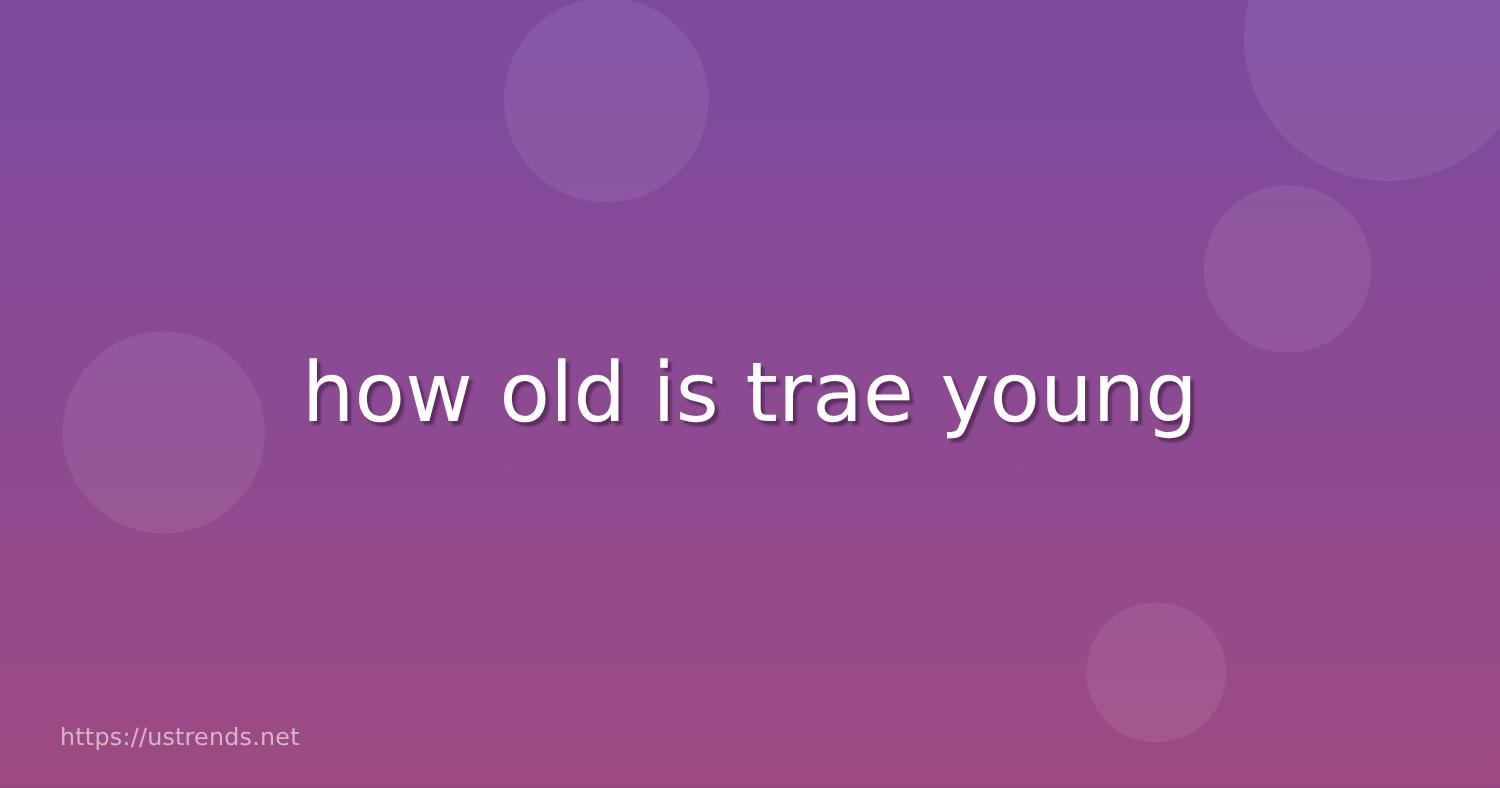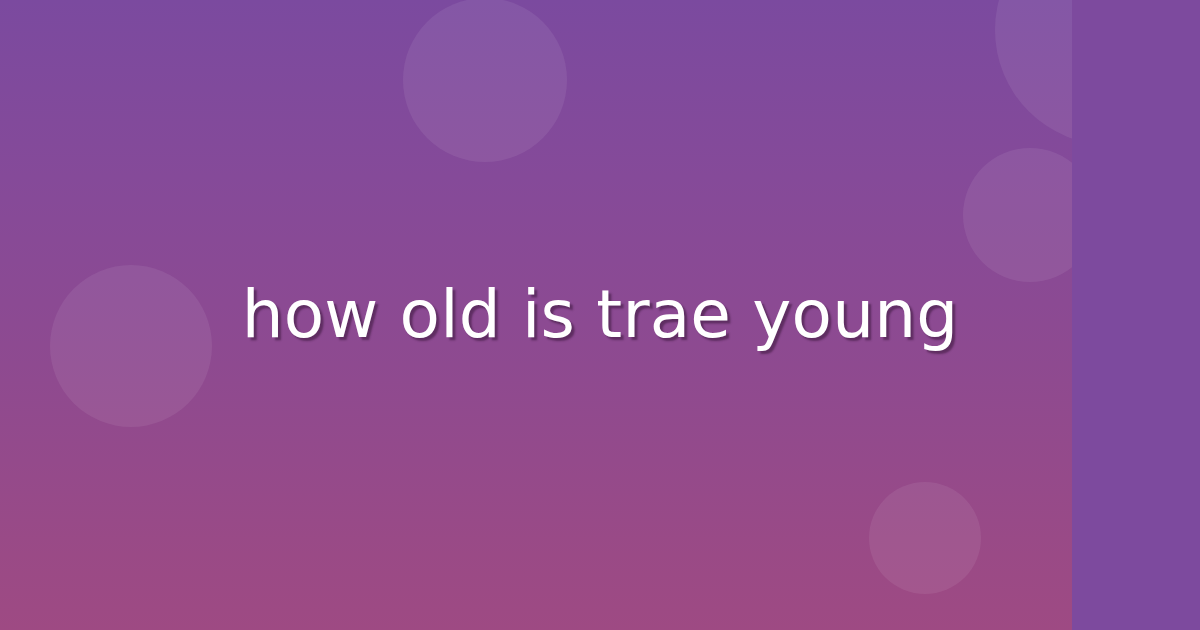--- a/index.html
+++ b/index.html
@@ -10,21 +10,21 @@
     overflow: hidden;
   }
 
   body {
     font-family: "DejaVu Sans", sans-serif;
     background: #7d4a9e;
   }
 
   #og-card {
     position: relative;
-    width: 1072px;
+    width: 1200px;
     height: 630px;
     overflow: hidden;
     background: linear-gradient(180deg, #7b4a9f 0%, #854a99 28%, #8e4a90 58%, #9a4a86 88%, #9e4a83 100%);
   }
 
   .bg-decor {
     position: absolute;
     inset: 0;
     width: 1200px;
     height: 630px;
@@ -124,14 +124,15 @@
     <div class="deco-circle circle-top-center"></div>
     <div class="deco-circle circle-right-mid"></div>
     <div class="deco-circle circle-left-mid"></div>
     <div class="deco-circle circle-bottom-right"></div>
   </div>
 
   <div id="headline-wrap">
     <h1 id="headline">how old is trae young</h1>
   </div>
 
+  <div id="site-url">https://ustrends.net</div>
 
 </div>
 
 </body></html>

